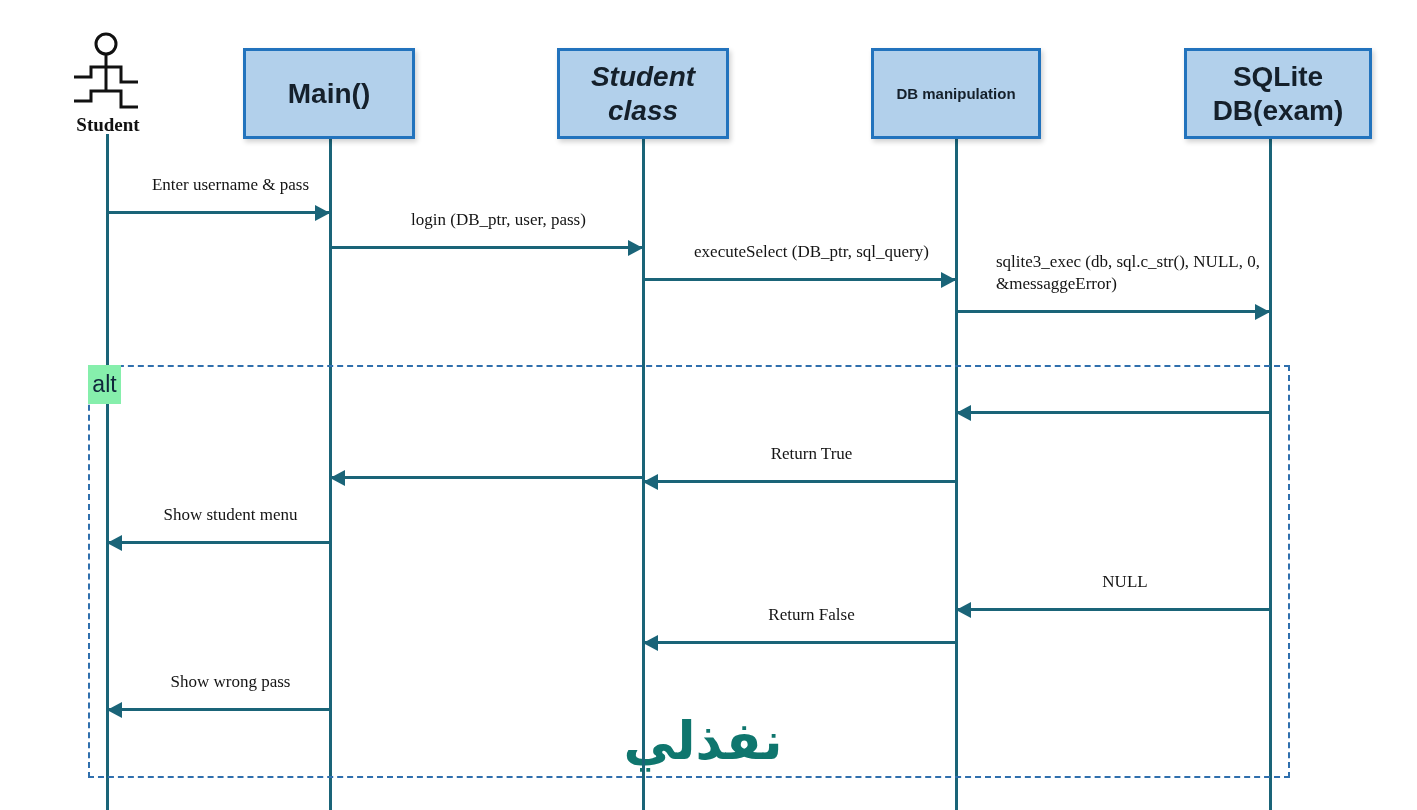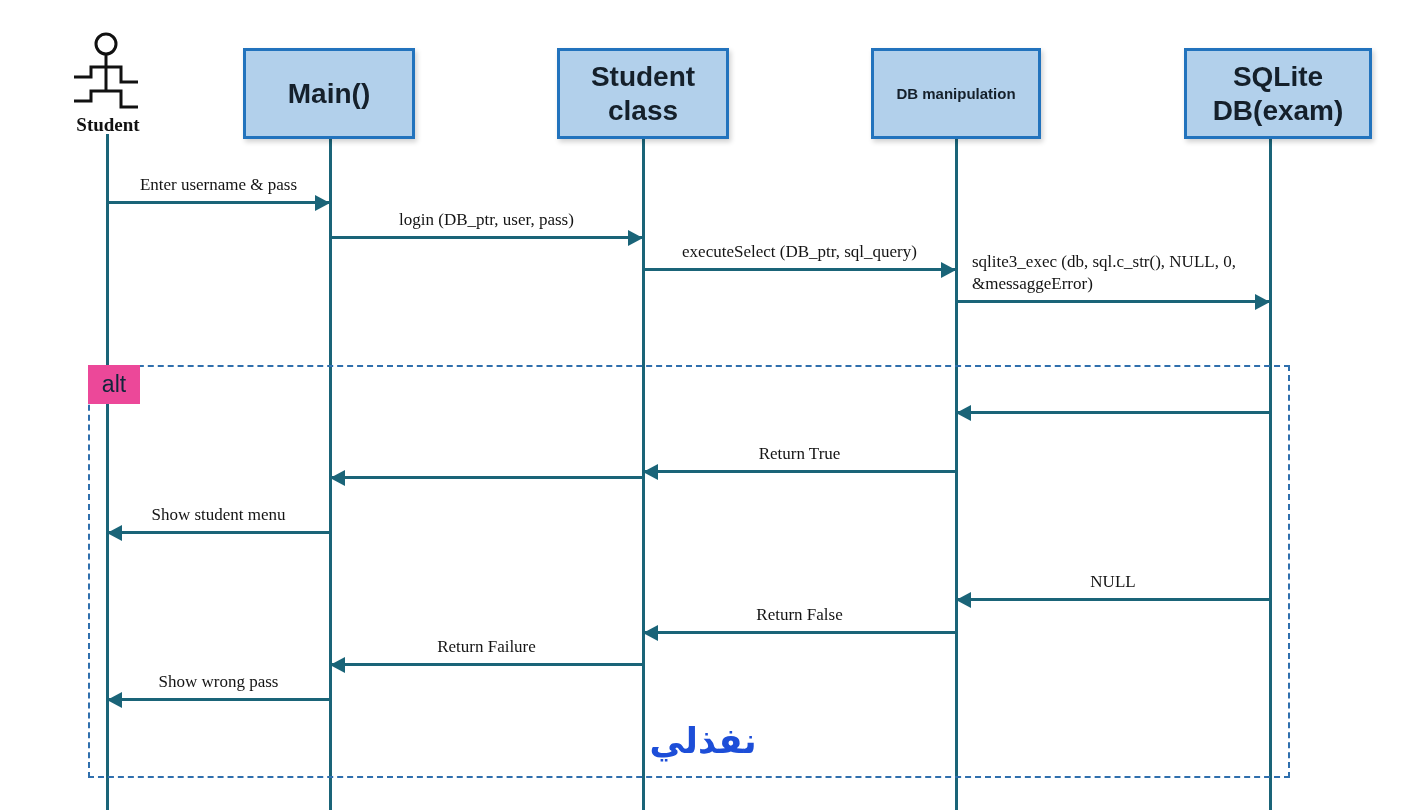--- a/index.html
+++ b/index.html
@@ -2,21 +2,21 @@
 <html><head>
 <meta charset="utf-8">
 <style>
   html,body{margin:0;padding:0;background:#ffffff;}
   .canvas{position:relative;width:1417px;height:810px;background:#ffffff;overflow:hidden;
           font-family:"Liberation Serif",serif;color:#141414;}
 
   
   .watermark{position:absolute;left:553px;top:712px;width:300px;text-align:center;z-index:0;
              color:#cfcfcf;font-family:"DejaVu Sans",sans-serif;}
-  .wm-ar{font-size:35px;font-weight:bold;line-height:58px;color:#1d4ed8;text-align:center;}
+  .wm-ar{font-size:52px;font-weight:bold;line-height:58px;color:#0f766e;text-align:center;}
   .wm-site{font-size:29px;letter-spacing:1px;color:#d6d6d6;line-height:30px;}
 
   
   .lifeline{position:absolute;width:3px;background:#1a6478;z-index:1;}
 
   
   .pbox{position:absolute;top:48px;height:91px;box-sizing:border-box;z-index:3;
         background:#b2d0eb;border:3px solid #2273bd;
         display:flex;align-items:center;justify-content:center;text-align:center;
         font-family:"Liberation Sans",sans-serif;font-weight:bold;color:#15202b;
@@ -26,27 +26,27 @@
 
   
   .actor{position:absolute;left:68px;top:24px;width:80px;z-index:3;text-align:center;}
   .actor svg{display:block;margin:0 auto;}
   .actor-label{margin-top:2px;font-family:"Liberation Serif",serif;font-weight:bold;
                font-size:19px;color:#111;}
 
   
   .fragment{position:absolute;left:88px;top:365px;width:1202px;height:413px;z-index:2;
             border:2px dashed #2f6fad;box-sizing:border-box;}
-  .frag-tab{position:absolute;left:-2px;top:-2px;width:52px;height:39px;background:#ec4899;
+  .frag-tab{position:absolute;left:-2px;top:-2px;width:33px;height:39px;background:#86efac;
             color:#10263b;font-family:"Liberation Sans",sans-serif;font-size:23px;
             display:flex;align-items:center;justify-content:center;z-index:4;}
 
   
   .msg{position:absolute;z-index:3;}
-  .msg-label{font-size:17px;color:#141414;text-align:center;padding-bottom:5px;line-height:22px;}
+  .msg-label{font-size:17px;color:#141414;text-align:center;padding-bottom:15px;line-height:22px;margin-left:24px;}
   .msg.align-left .msg-label{text-align:left;padding-left:16px;padding-right:2px;}
   .msg-line{position:relative;height:3px;background:#1a6478;}
   .arrowhead{position:absolute;top:-6.5px;width:0;height:0;
              border-top:8px solid transparent;border-bottom:8px solid transparent;}
   .msg.right .arrowhead{right:0;border-left:15px solid #1a6478;}
   .msg.left  .arrowhead{left:0;border-right:15px solid #1a6478;}
 </style>
 </head>
 <body>
 
@@ -70,21 +70,21 @@
         <path d="M6,53 L23,53 L23,43 L53,43 L53,58 L70,58"></path>
         <path d="M6,77 L23,77 L23,67 L53,67 L53,83 L70,83"></path>
       </g>
     </svg>
     <div class="actor-label">Student</div>
   </div>
 
   <div class="pbox fs-a" style="left:243px;width:172px;">
     <span>Main()</span>
   </div>
-  <div class="pbox fs-a" style="left:557px;width:172px;">
+  <div class="pbox fs-a" style="left:557px;width:172px;font-style:italic;">
     <span>Student class</span>
   </div>
   <div class="pbox fs-b" style="left:871px;width:170px;">
     <span>DB manipulation</span>
   </div>
   <div class="pbox fs-a" style="left:1184px;width:188px;">
     <span>SQLite DB(exam)</span>
   </div>
 
   <div class="fragment">
@@ -152,26 +152,20 @@
       </div>
   </div>
 
   <div class="msg left" style="left:643px;top:604px;width:313px;">
     <div class="msg-label">Return False</div>
     <div class="msg-line">
         <span class="arrowhead"></span>
       </div>
   </div>
 
-  <div class="msg left" style="left:330px;top:636px;width:313px;">
-    <div class="msg-label">Return Failure</div>
-    <div class="msg-line">
-        <span class="arrowhead"></span>
-      </div>
-  </div>
 
   <div class="msg left" style="left:107px;top:671px;width:223px;">
     <div class="msg-label">Show wrong pass</div>
     <div class="msg-line">
         <span class="arrowhead"></span>
       </div>
   </div>
 
 </div>
 

